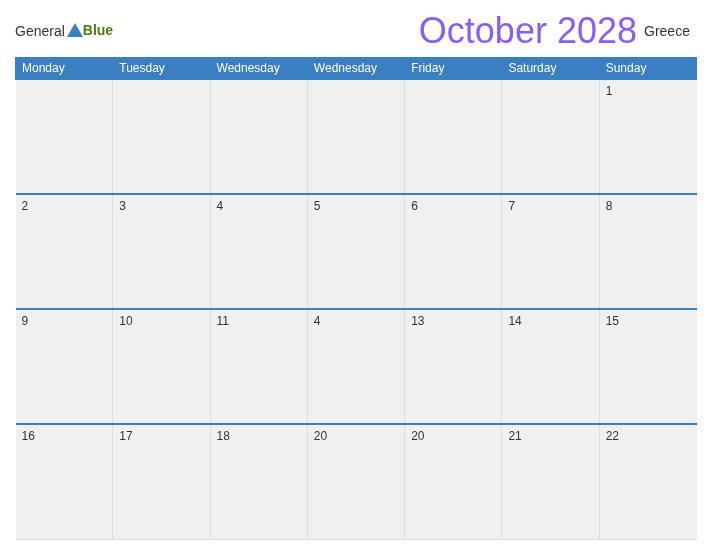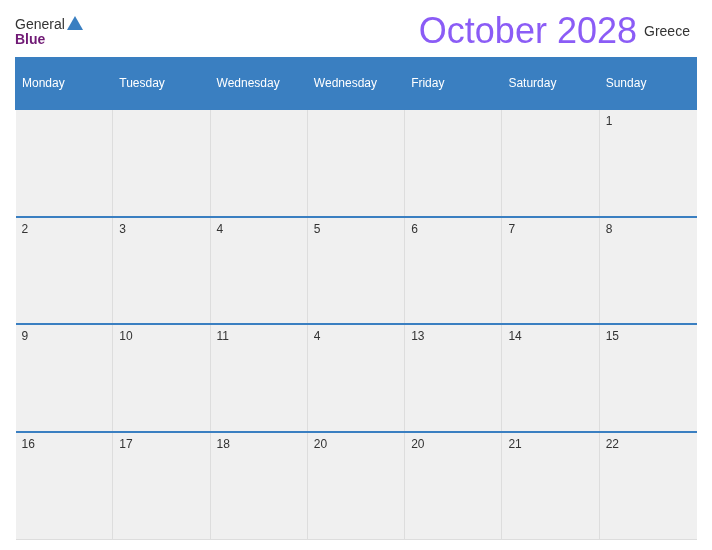--- a/index.html
+++ b/index.html
@@ -15,33 +15,33 @@
 
     .header {
       display: flex;
       align-items: center;
       justify-content: space-between;
       margin-bottom: 5px;
     }
 
     .logo {
       display: flex;
-      flex-direction: column;
+      flex-direction: row;
       line-height: 1;
     }
 
     .logo-general {
       font-size: 14px;
       color: #333;
       font-weight: normal;
     }
 
     .logo-blue {
       font-size: 14px;
-      color: #701a75;
+      color: #4d7c0f;
       font-weight: bold;
     }
 
     .logo-top {
       display: flex;
       align-items: center;
     }
 
     .logo-triangle {
       width: 0;
@@ -72,21 +72,21 @@
       width: 100%;
       border-collapse: collapse;
       flex: 1;
     }
 
     .calendar-table thead tr th {
       background-color: #3a7fc1;
       color: #fff;
       font-size: 12px;
       font-weight: normal;
-      padding: 18px 6px;
+      padding: 3px 6px;
       text-align: left;
       border: 1px solid #3a7fc1;
     }
 
     .calendar-table tbody tr {
       border-top: 2px solid #3a7fc1;
     }
 
     .calendar-table tbody tr td {
       background-color: #f0f0f0;

